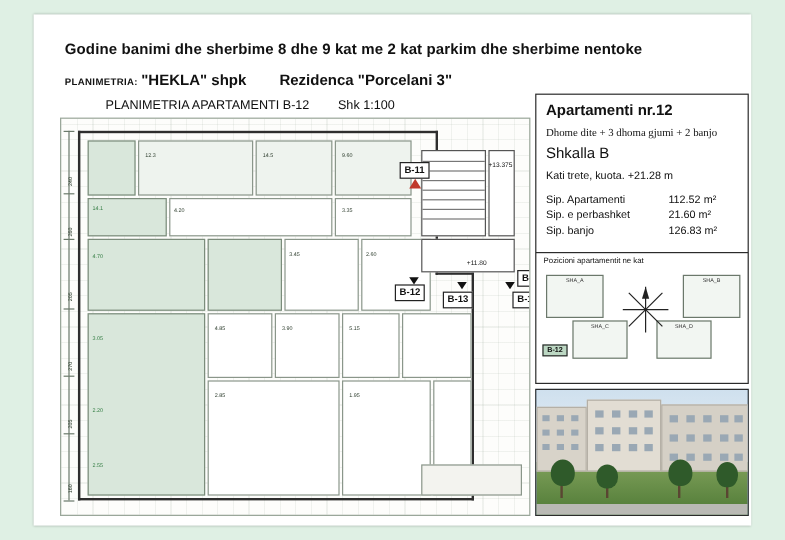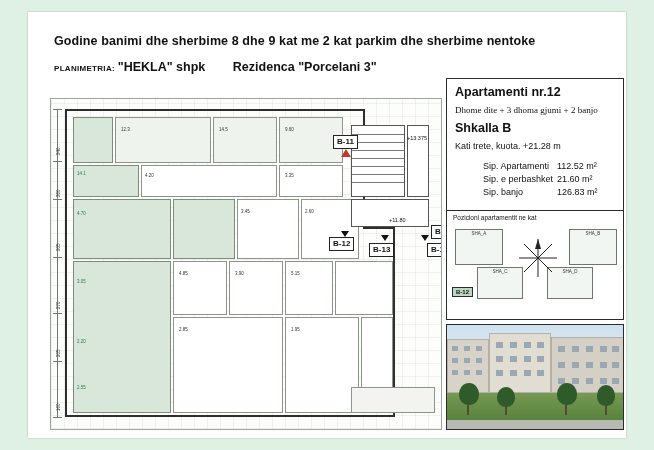--- a/index.html
+++ b/index.html
@@ -74,25 +74,25 @@
   }
   .arrowmark{position:absolute;width:0;height:0;border-left:4px solid transparent;border-right:4px solid transparent;border-top:6px solid #111;}
 
   
   #info{
     position:absolute;left:418px;top:66px;width:176px;height:145px;
     border:1px solid #2b2b2b;background:#fff;
   }
   #info .t1{position:absolute;left:8px;top:6px;font-size:12.5px;font-weight:bold;color:#111;}
   #info .t2{position:absolute;left:8px;top:26px;font-size:9px;color:#111;font-family:Liberation Serif, serif;}
-  #info .t3{position:absolute;left:8px;top:42px;font-size:12.5px;font-weight:bold;color:#111;}
+  #info .t3{position:absolute;left:8px;top:42px;font-size:12.5px;font-weight:normal;color:#111;}
   #info .t4{position:absolute;left:8px;top:62px;font-size:9px;color:#111;}
   #info .rows{position:absolute;left:8px;top:82px;width:160px;font-size:9px;color:#111;}
   #info .rows div{display:flex;justify-content:space-between;margin-bottom:3px;}
-  #info .rows .k{text-align:right;margin-left:28px;}
+  #info .rows .k{text-align:right;}
   #info .rows .v{width:58px;text-align:left;}
 
   
   #keyplan{
     position:absolute;left:418px;top:198px;width:176px;height:108px;
     border:1px solid #2b2b2b;background:#fff;
   }
   #keyplan .cap{position:absolute;left:6px;top:3px;font-size:6.5px;color:#111;}
   #keyplan .kbox{position:absolute;border:1px solid #6b786b;background:#f2f6f2;font-size:4.5px;color:#333;text-align:center;line-height:1.6;}
   #keyplan .compass{position:absolute;left:70px;top:26px;width:42px;height:42px;}
@@ -123,20 +123,25 @@
 
   <div class="hdr-title">Godine banimi dhe sherbime 8 dhe 9 kat me 2 kat parkim dhe sherbime nentoke</div>
 
   <div class="hdr-inv">
     <span class="small">PLANIMETRIA:</span>
     <span class="big">"HEKLA" shpk</span>
     <span class="gap"></span>
     <span class="big">Rezidenca "Porcelani 3"</span>
   </div>
 
+  <div class="hdr-plan">
+    <span>PLANIMETRIA  APARTAMENTI B-12</span>
+    <span class="g"></span>
+    <span>Shk  1:100</span>
+  </div>
 
   <div id="draw">
     <div class="hatch"></div>
 
     <div class="wall" style="left:14px;top:10px;width:300px;height:2px;"></div>
     <div class="wall" style="left:14px;top:10px;width:2px;height:308px;"></div>
     <div class="wall" style="left:14px;top:316px;width:330px;height:2px;"></div>
     <div class="wall" style="left:312px;top:10px;width:2px;height:120px;"></div>
     <div class="wall" style="left:342px;top:128px;width:2px;height:190px;"></div>
     <div class="wall" style="left:312px;top:128px;width:32px;height:2px;"></div>

